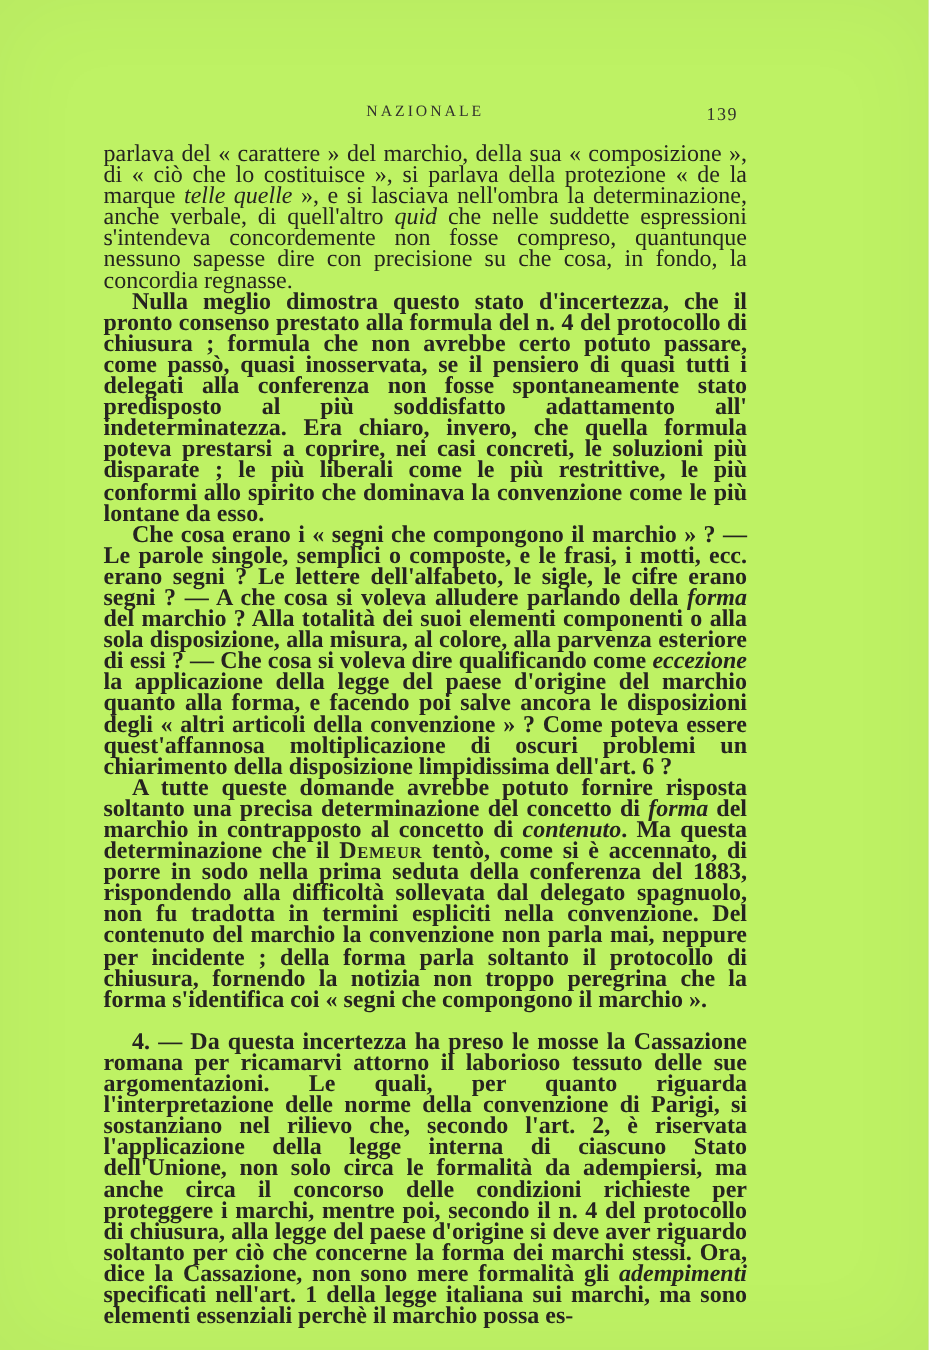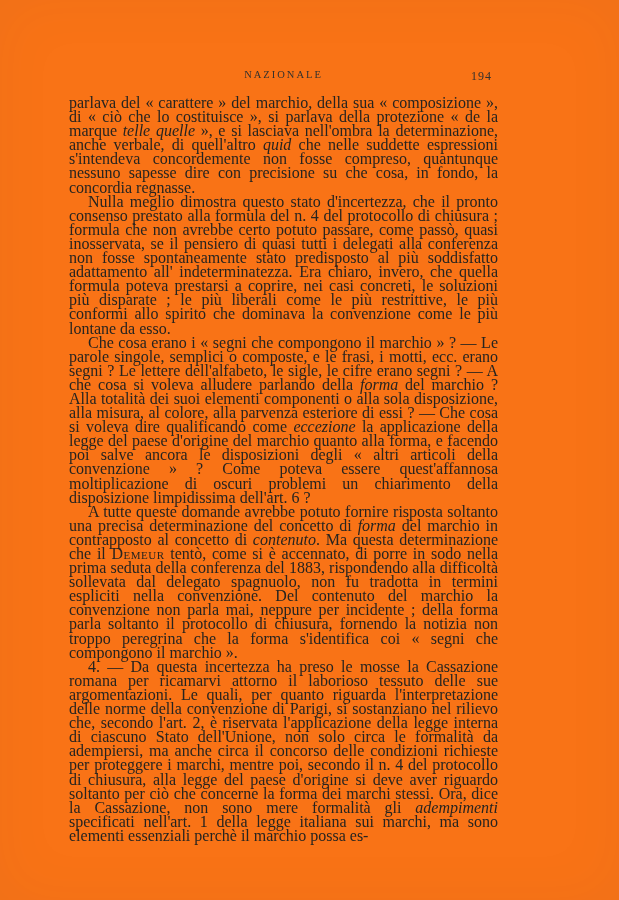--- a/index.html
+++ b/index.html
@@ -6,21 +6,21 @@
     margin: 0;
     padding: 0;
     background: #e9e7e2;
     font-family: "Liberation Serif", serif;
   }
   .page {
     position: relative;
     width: 619px;
     height: 900px;
     margin: 0 auto;
-    background: #f97316;
+    background: #bef264;
     box-shadow: inset 0 0 60px rgba(90,85,70,0.06);
     overflow: hidden;
     box-sizing: border-box;
   }
   .header {
     position: absolute;
     top: 69px;
     left: 69px;
     width: 429px;
     height: 15px;
@@ -50,38 +50,40 @@
     line-height: 14.1px;
     text-align: justify;
     color: #262420;
   }
   p.para {
     margin: 0;
     padding: 0;
   }
   p.para.indent {
     text-indent: 19px;
+    font-weight: bold;
   }
   p.para.spaced {
+    margin-top: 14px;
   }
   .it {
     font-style: italic;
   }
   .sc {
     font-variant: small-caps;
     letter-spacing: 0.5px;
   }
 </style>
 </head>
 <body>
 
 <div class="page">
   <div class="header">
     <span class="running-title">NAZIONALE</span>
-    <span class="page-number">194</span>
+    <span class="page-number">139</span>
   </div>
   <div class="body-text">
       <p class="para"><span>parlava del « carattere » del marchio, della sua « composizione », di « ciò che lo costituisce », si parlava della protezione « de la marque </span><span class="it">telle quelle</span><span> », e si lasciava nell'ombra la determinazione, anche verbale, di quell'altro </span><span class="it">quid</span><span> che nelle suddette espressioni s'intendeva concordemente non fosse compreso, quantunque nessuno sapesse dire con precisione su che cosa, in fondo, la concordia regnasse.</span></p>
       <p class="para indent"><span>Nulla meglio dimostra questo stato d'incertezza, che il pronto consenso prestato alla formula del n. 4 del protocollo di chiusura ; formula che non avrebbe certo potuto passare, come passò, quasi inosservata, se il pensiero di quasi tutti i delegati alla conferenza non fosse spontaneamente stato predisposto al più soddisfatto adattamento all' indeterminatezza. Era chiaro, invero, che quella formula poteva prestarsi a coprire, nei casi concreti, le soluzioni più disparate ; le più liberali come le più restrittive, le più conformi allo spirito che dominava la convenzione come le più lontane da esso.</span></p>
       <p class="para indent"><span>Che cosa erano i « segni che compongono il marchio » ? — Le parole singole, semplici o composte, e le frasi, i motti, ecc. erano segni ? Le lettere dell'alfabeto, le sigle, le cifre erano segni ? — A che cosa si voleva alludere parlando della </span><span class="it">forma</span><span> del marchio ? Alla totalità dei suoi elementi componenti o alla sola disposizione, alla misura, al colore, alla parvenza esteriore di essi ? — Che cosa si voleva dire qualificando come </span><span class="it">eccezione</span><span> la applicazione della legge del paese d'origine del marchio quanto alla forma, e facendo poi salve ancora le disposizioni degli « altri articoli della convenzione » ? Come poteva essere quest'affannosa moltiplicazione di oscuri problemi un chiarimento della disposizione limpidissima dell'art. 6 ?</span></p>
       <p class="para indent"><span>A tutte queste domande avrebbe potuto fornire risposta soltanto una precisa determinazione del concetto di </span><span class="it">forma</span><span> del marchio in contrapposto al concetto di </span><span class="it">contenuto</span><span>. Ma questa determinazione che il </span><span class="sc">Demeur</span><span> tentò, come si è accennato, di porre in sodo nella prima seduta della conferenza del 1883, rispondendo alla difficoltà sollevata dal delegato spagnuolo, non fu tradotta in termini espliciti nella convenzione. Del contenuto del marchio la convenzione non parla mai, neppure per incidente ; della forma parla soltanto il protocollo di chiusura, fornendo la notizia non troppo peregrina che la forma s'identifica coi « segni che compongono il marchio ».</span></p>
       <p class="para indent spaced"><span>4. — Da questa incertezza ha preso le mosse la Cassazione romana per ricamarvi attorno il laborioso tessuto delle sue argomentazioni. Le quali, per quanto riguarda l'interpretazione delle norme della convenzione di Parigi, si sostanziano nel rilievo che, secondo l'art. 2, è riservata l'applicazione della legge interna di ciascuno Stato dell'Unione, non solo circa le formalità da adempiersi, ma anche circa il concorso delle condizioni richieste per proteggere i marchi, mentre poi, secondo il n. 4 del protocollo di chiusura, alla legge del paese d'origine si deve aver riguardo soltanto per ciò che concerne la forma dei marchi stessi. Ora, dice la Cassazione, non sono mere formalità gli </span><span class="it">adempimenti</span><span> specificati nell'art. 1 della legge italiana sui marchi, ma sono elementi essenziali perchè il marchio possa es-</span></p>
     </div>
 </div>
 

